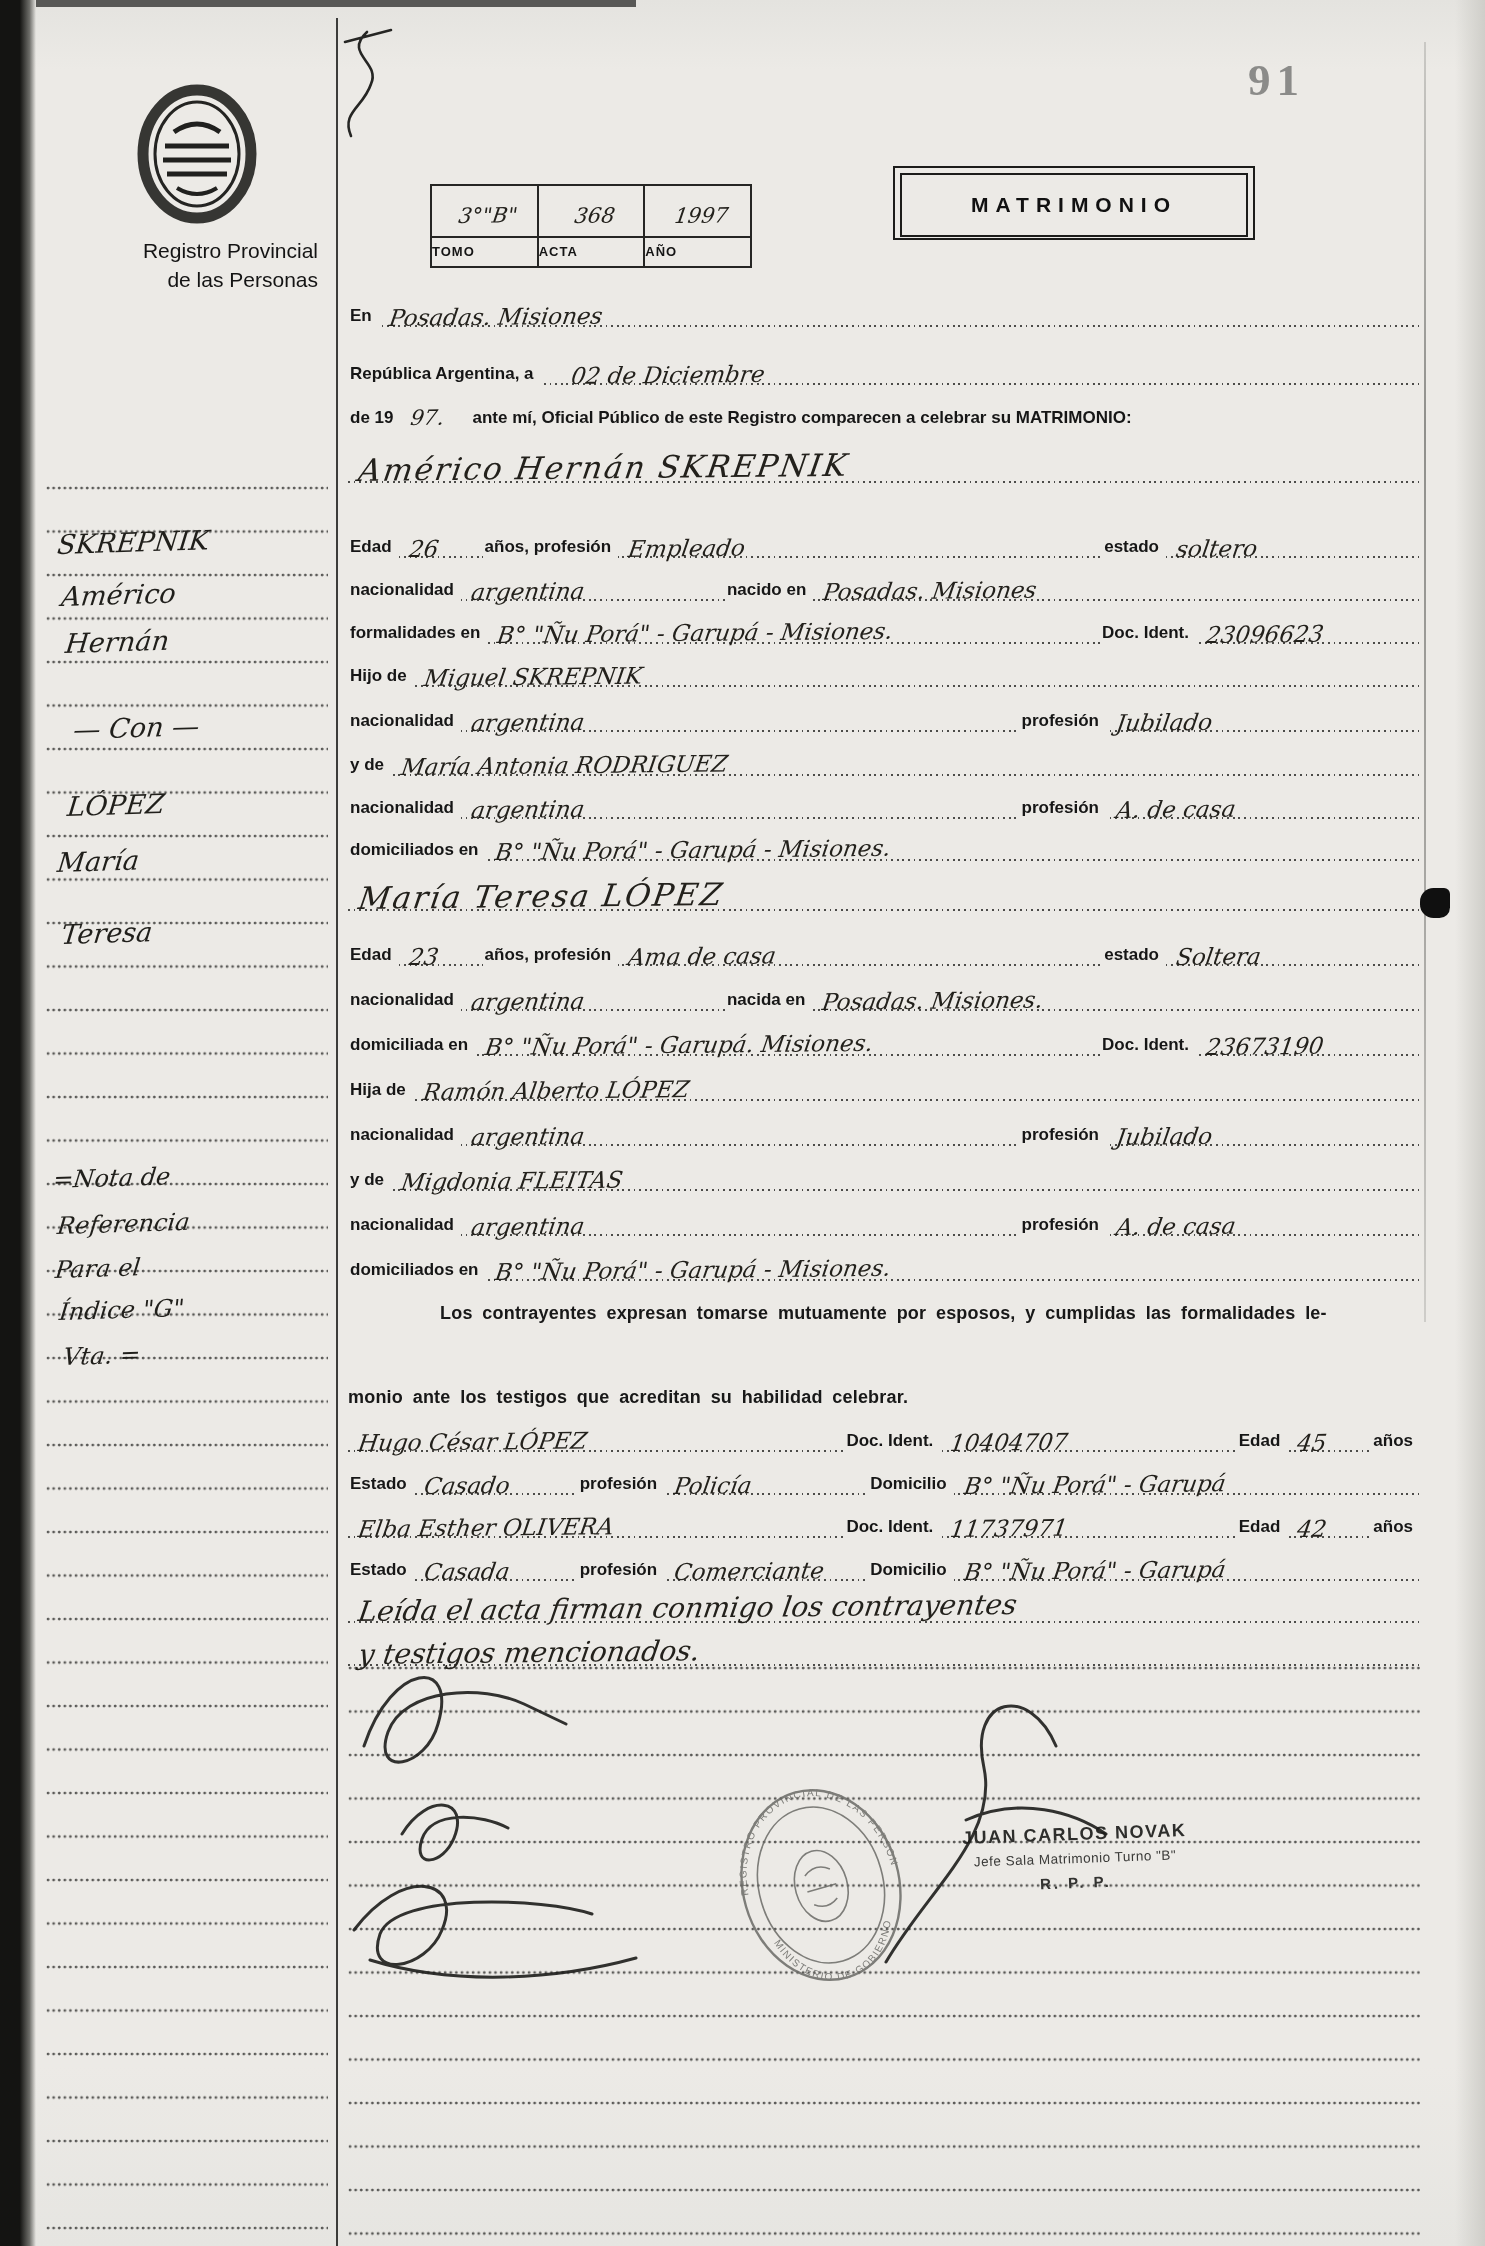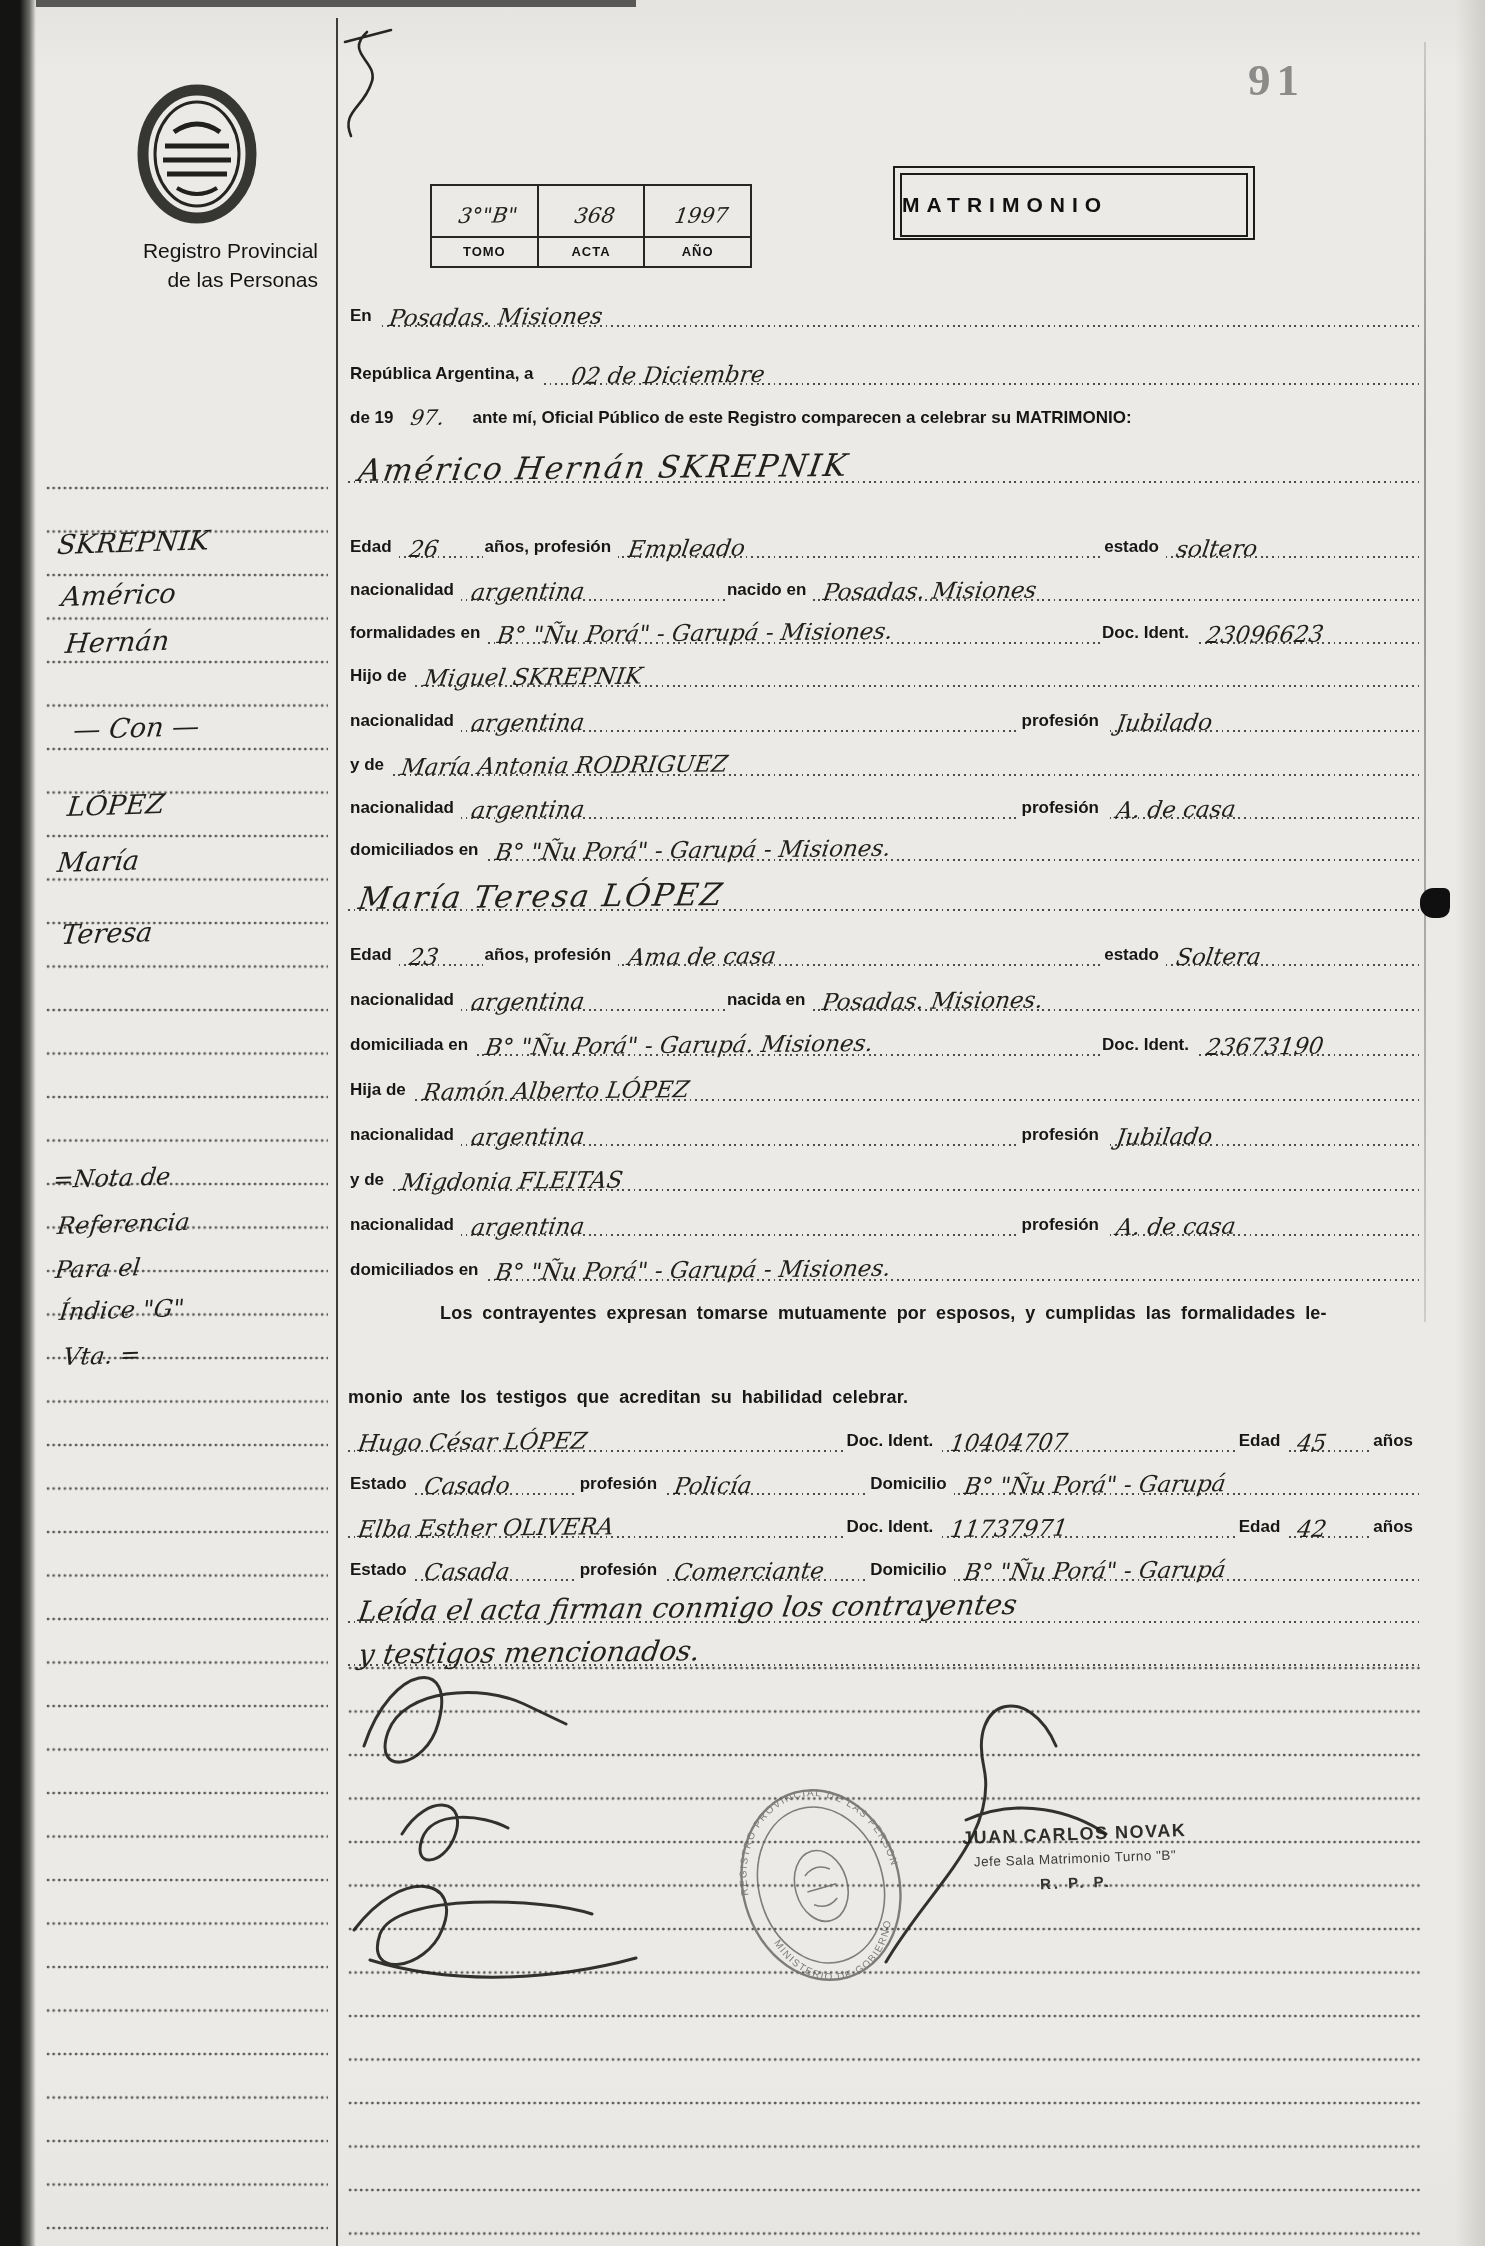--- a/index.html
+++ b/index.html
@@ -25,26 +25,26 @@
   .page-num{position:absolute;left:1248px;top:54px;font-family:"Liberation Serif",serif;
             font-weight:700;font-size:45px;letter-spacing:6px;color:#8b8b89;}
   .registro-name{position:absolute;left:66px;top:236px;width:252px;text-align:right;
                  font-size:21px;font-weight:400;line-height:1.4;color:#141414;}
 
   .tomo-box{position:absolute;left:430px;top:184px;width:318px;height:80px;
             border:2.5px solid #262624;display:flex;}
   .tcol{flex:1;display:flex;flex-direction:column;border-left:2px solid #262624;}
   .tcol:first-child{border-left:none;}
   .tval{height:48px;display:flex;align-items:flex-end;justify-content:center;padding-bottom:2px;}
-  .tlab{border-top:2px solid #262624;text-align:center;font-size:13px;font-weight:700;
+  .tlab{border-top:2px solid #262624;font-size:13px;font-weight:700;
         letter-spacing:1px;padding:6px 0 4px;color:#141414;}
   .matri-box{position:absolute;left:893px;top:166px;width:362px;height:74px;
              border:2.5px solid #1c1c1a;padding:5px;box-sizing:border-box;}
   .matri-inner{border:2px solid #1c1c1a;height:100%;display:flex;align-items:center;
-               justify-content:flex-start;font-size:21px;font-weight:700;letter-spacing:7px;color:#111;}
+               justify-content:center;font-size:21px;font-weight:700;letter-spacing:7px;color:#111;}
 
   
   .margin-lines{position:absolute;left:46px;top:486px;width:282px;height:1752px;
      background-image:radial-gradient(circle at 2px 2px,rgba(28,28,26,.7) 1.1px,transparent 1.7px);
      background-size:5.6px 43.5px;}
   .main-lines{position:absolute;left:348px;top:1666px;width:1072px;height:578px;
      background-image:radial-gradient(circle at 2px 2px,rgba(28,28,26,.7) 1.1px,transparent 1.7px);
      background-size:5.6px 43.5px;}
 
   

